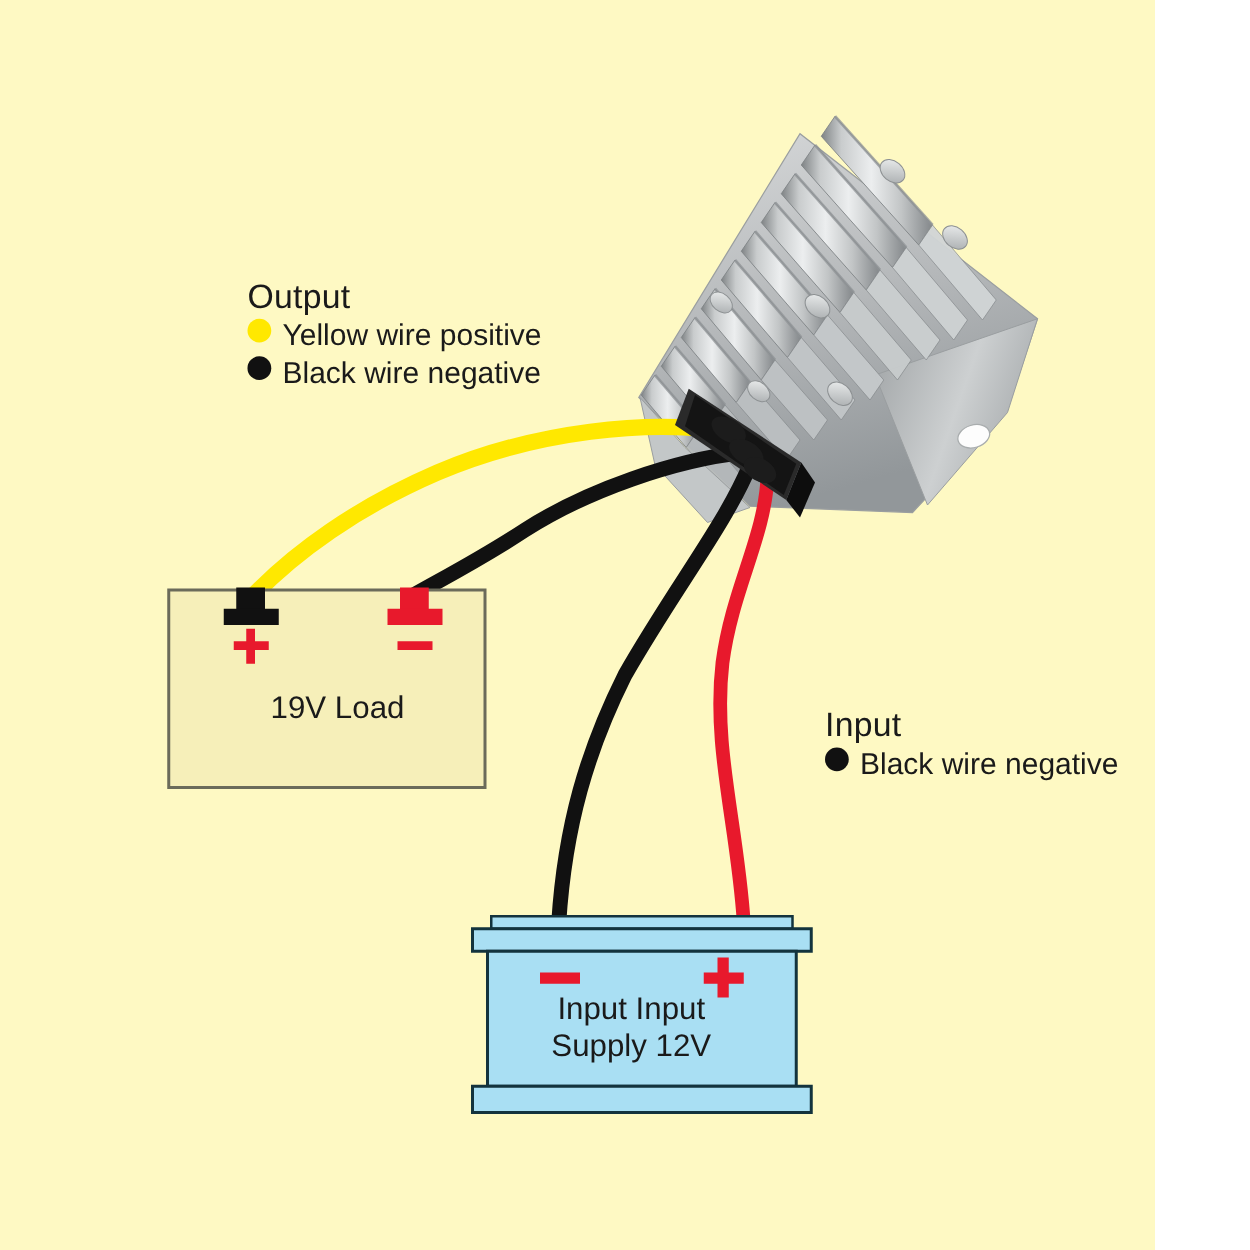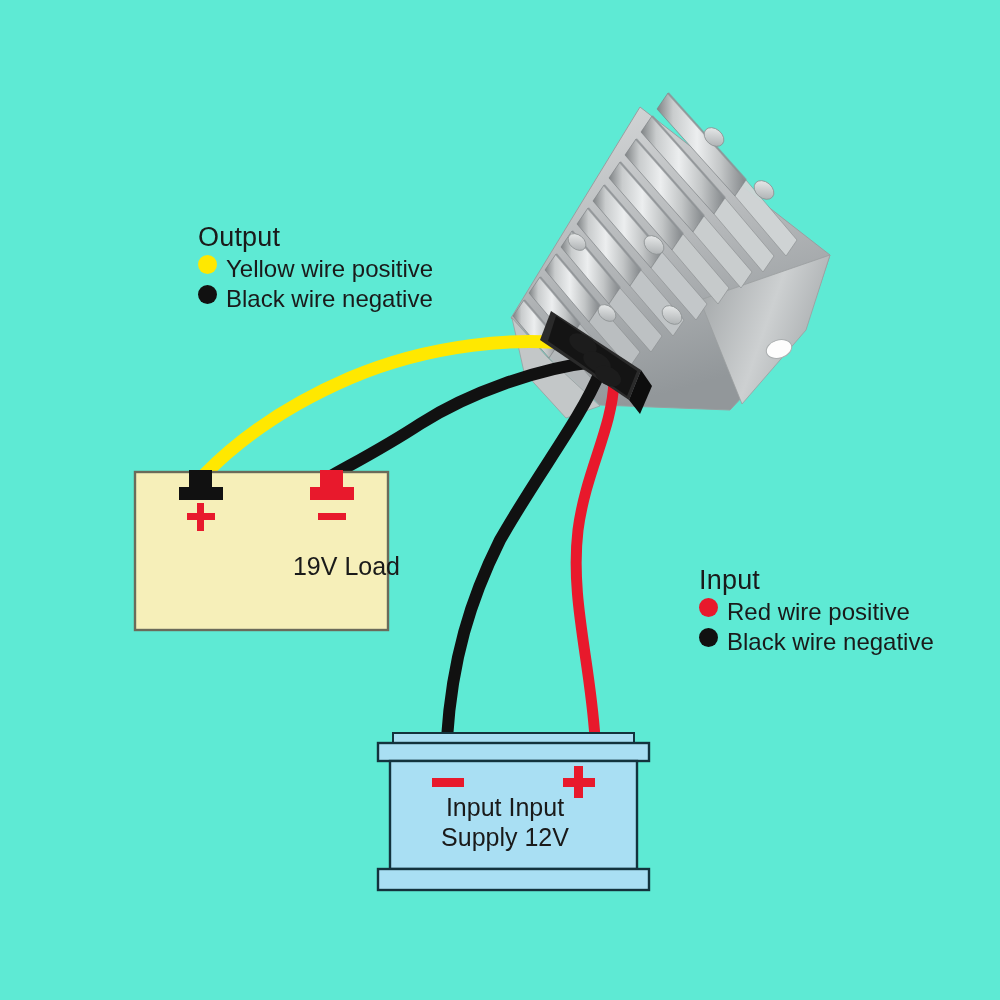--- a/index.html
+++ b/index.html
@@ -10,23 +10,23 @@
   body {
     width: 1000px;
     height: 1000px;
     font-family: "Liberation Sans", sans-serif;
     position: relative;
     overflow: hidden;
   }
   #stage {
     position: absolute;
     left: 0; top: 0;
-    width: 1000px;
+    width: 924px;
     height: 1000px;
-    background: #5eead4;
+    background: #fef9c3;
   }
   svg.layer {
     position: absolute;
     left: 0; top: 0;
     width: 1000px;
     height: 1000px;
   }
   .legend-block {
     position: absolute;
   }
@@ -47,31 +47,31 @@
     width: 19px;
     height: 19px;
     border-radius: 50%;
     flex: 0 0 auto;
   }
   .legend-text {
     font-size: 24px;
     color: #1a1a1a;
   }
   #legend-output { left: 198px; top: 222px; }
-  #legend-input  { left: 660px; top: 565px; margin-left: 39px; }
+  #legend-input  { left: 660px; top: 565px; }
 
   .box-label {
     position: absolute;
     font-size: 25px;
     color: #1a1a1a;
     text-align: center;
     white-space: pre-line;
     line-height: 1.18;
   }
-  #load-label { left: 140px; top: 552px; width: 260px; text-align: right; }
+  #load-label { left: 140px; top: 552px; width: 260px; }
   #battery-label { left: 390px; top: 793px; width: 230px; }
 </style>
 </head>
 <body>
 
 <div id="stage">
 
   <svg class="layer" viewBox="0 0 1000 1000">
     <defs>
       <linearGradient id="finGrad" x1="0" y1="0" x2="1" y2="0">
@@ -234,24 +234,20 @@
     </div>
     <div class="legend-row">
       <span class="legend-dot" style="background:#111111"></span>
       <span class="legend-text">Black wire negative</span>
     </div>
   </div>
 
   <div class="legend-block" id="legend-input">
     <div class="legend-title">Input</div>
     <div class="legend-row">
-      <span class="legend-dot" style="background:#e8192c"></span>
-      <span class="legend-text">Red wire positive</span>
-    </div>
-    <div class="legend-row">
       <span class="legend-dot" style="background:#111111"></span>
       <span class="legend-text">Black wire negative</span>
     </div>
   </div>
 
   <div class="box-label" id="load-label">19V Load</div>
 
   <div class="box-label" id="battery-label">Input Input
 Supply 12V</div>
 

